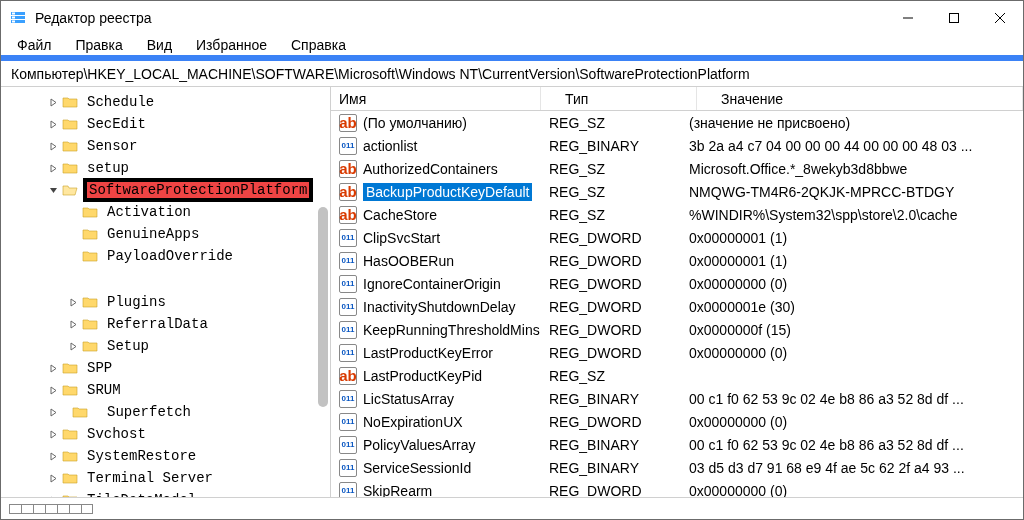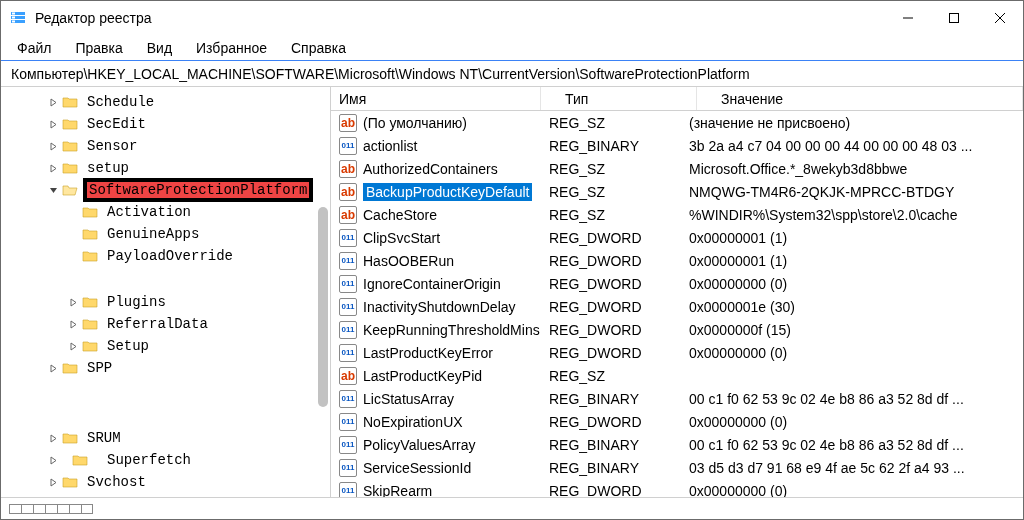--- a/index.html
+++ b/index.html
@@ -2,21 +2,21 @@
 <html><head>
 <meta charset="utf-8">
 <style>
   * { box-sizing: border-box; }
   html, body { margin: 0; padding: 0; font-family: "Segoe UI", Tahoma, sans-serif; font-size: 14px; color: #000; background: #fff; }
   .window { width: 1024px; height: 520px; border: 1px solid #6b6b6b; display: flex; flex-direction: column; background: #fff; }
   .titlebar { height: 34px; display: flex; align-items: center; padding: 0 0 0 8px; }
   .titlebar .app-icon { width: 18px; height: 18px; display: flex; align-items: center; justify-content: center; margin-right: 8px; }
   .titlebar .title { flex: 1; font-size: 14px; }
   .titlebar .winbtn { width: 46px; height: 32px; display: flex; align-items: center; justify-content: center; color: #333; }
-  .menubar { height: 26px; display: flex; align-items: center; padding: 0 4px; font-size: 14px; border-bottom: 1px solid #3b82f6; }
+  .menubar { height: 26px; display: flex; align-items: center; padding: 0 4px; font-size: 14px; border-bottom: 6px solid #3b82f6; }
   .menubar .menu-item { padding: 3px 12px; }
   .addressbar { height: 26px; display: flex; align-items: center; padding: 0 10px; font-size: 14px; border-bottom: 1px solid #d0d0d0; color: #000; }
   .content { flex: 1; display: flex; overflow: hidden; }
   .tree-pane { width: 330px; border-right: 1px solid #d0d0d0; overflow-y: auto; padding: 4px 0 4px 4px; position: relative; }
   .tree { list-style: none; margin: 0; padding: 0; }
   .tree li { white-space: nowrap; font-family: Liberation Mono, monospace; }
   .tree-row { display: flex; align-items: center; height: 22px; padding-right: 6px; }
   .tree-row .expander { width: 16px; display: inline-flex; justify-content: center; align-items: center; font-size: 11px; color: #555; }
   .tree-row .folder-icon { width: 18px; height: 16px; display: inline-flex; align-items: center; justify-content: center; margin-right: 4px; }
   .tree-row.selected .label { background: #ef4444; border: 4px solid #000000; padding: 0 2px; }
@@ -26,21 +26,21 @@
   .col-header .col { padding: 0 8px; border-right: 1px solid #e5e5e5; height: 100%; display: flex; align-items: center; }
   .col.name { width: 210px; }
   .col.type { width: 140px; }
   .col.value { flex: 1; }
   .list-body { flex: 1; overflow-y: auto; }
   .list-row { display: flex; align-items: center; height: 23px; font-size: 14px; }
   .list-row .cell { padding: 0 8px; white-space: nowrap; overflow: hidden; text-overflow: ellipsis; }
   .list-row .cell.name { width: 210px; display: flex; align-items: center; }
   .list-row .cell.type { width: 140px; }
   .list-row .cell.value { flex: 1; }
-  .list-row .value-icon { width: 18px; height: 18px; display: inline-flex; align-items: center; justify-content: center; margin-right: 6px; flex-shrink: 0; border: 1px solid #888; border-radius: 2px; font-size: 12px; font-weight: bold; }
+  .list-row .value-icon { width: 18px; height: 18px; display: inline-flex; align-items: center; justify-content: center; margin-right: 6px; flex-shrink: 0; border: 1px solid #888; border-radius: 2px; font-size: 15px; font-weight: bold; }
   .value-icon.sz { color: #d93a00; background: #fff; }
   .value-icon.bin { color: #0a57c2; background: #fff; font-size: 8px; }
   .list-row.selected .name-text { background: #0078d4; color: #fff; padding: 1px 3px; }
   .statusbar { height: 22px; border-top: 1px solid #d0d0d0; display: flex; align-items: center; padding: 0 8px; font-size: 12px; background: #fff; }
   .statusbar .segments { display: flex; gap: 0; }
   .statusbar .segments span { width: 12px; height: 10px; border: 1px solid #888; border-right: none; }
   .statusbar .segments span:last-child { border-right: 1px solid #888; }
   .tree-scrollbar-thumb { position: absolute; right: 2px; top: 120px; width: 10px; height: 200px; background: #c2c2c2; border-radius: 5px; }
 </style>
 </head>
@@ -256,21 +256,21 @@
               </span>
               <span class="folder-icon">
                 <svg width="16" height="14" viewBox="0 0 16 14">
                   <path d="M1 3 L1 12 L15 12 L15 4 L7 4 L6 3 Z" fill="#ffd86b" stroke="#c9a227" stroke-width="0.6"></path>
                 </svg>
               </span>
               <span class="label">SPP</span>
             </div>
           </li>
           <li>
-            <div class="tree-row" style="padding-left: 40px; margin-top: 48px;">
+            <div class="tree-row" style="padding-left: 40px;">
               <span class="expander">
                 <svg width="9" height="9">
                   <path d="M2 1 L7 4.5 L2 8 Z" fill="none" stroke="#666" stroke-width="1"></path>
                 </svg>
               </span>
               <span class="folder-icon">
                 <svg width="16" height="14" viewBox="0 0 16 14">
                   <path d="M1 3 L1 12 L15 12 L15 4 L7 4 L6 3 Z" fill="#ffd86b" stroke="#c9a227" stroke-width="0.6"></path>
                 </svg>
               </span>

